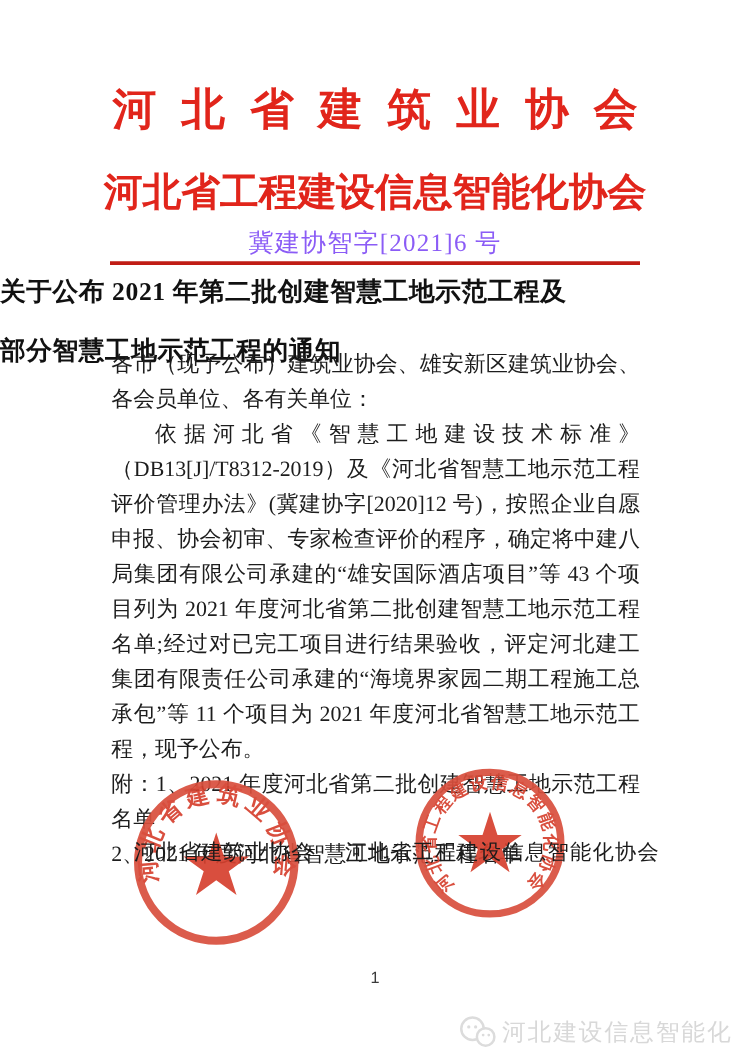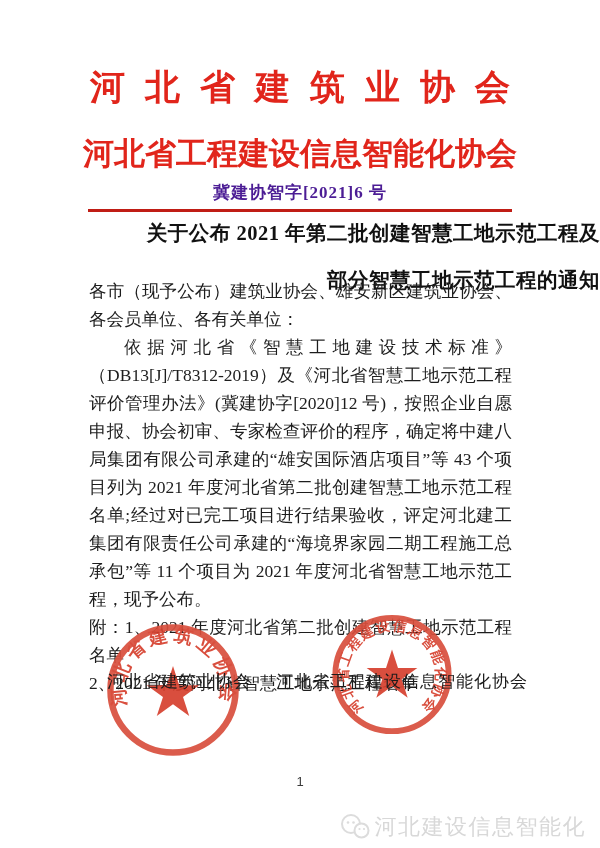--- a/index.html
+++ b/index.html
@@ -28,32 +28,31 @@
     position: absolute; top: 133px; left: 0; width: 100%;
     text-align: center;
     font-size: 31px; font-weight: 900;
     color: #e1251b;
     letter-spacing: 0px;
     white-space: nowrap;
   }
   .doc-number {
     position: absolute; top: 181px; left: 0; width: 100%;
     text-align: center;
-    font-size: 17px; color: #4c1d95;
+    font-size: 20px; color: #8b5cf6;
     letter-spacing: 1px;
-    font-weight: bold;
   }
   .red-rule {
     position: absolute; top: 209px; left: 88px;
     width: 424px; height: 3px;
     background: #c01d15;
   }
   .notice-title { 
     position: absolute; left: 0; width: 100%;
-    text-align: right;
+    text-align: left;
     font-size: 20.5px; font-weight: 700; color: #111;
     letter-spacing: 0.5px;
     white-space: nowrap;
   }
   .notice-title.l1 { top: 219px; }
   .notice-title.l2 { top: 238px; margin-top: 28px; }
   .body-block {
     position: absolute; top: 277px; left: 89px;
     width: 423px;
     font-size: 17.5px; line-height: 28px;
@@ -82,21 +81,21 @@
   .page-num {
     position: absolute; top: 774px; left: 0; width: 100%;
     text-align: center;
     font-size: 13px; color: #3a3a3a;
     font-family: "Liberation Sans", "DejaVu Sans", sans-serif;
   }
   .watermark {
     position: absolute; top: 812px; right: 14px; z-index: 3;
     display: flex; align-items: center; gap: 4px;
     color: #d8d8d8;
-    font-size: 22px; letter-spacing: 1.5px;
+    font-size: 19px; letter-spacing: 1.5px;
     font-family: "Liberation Sans", "DejaVu Sans", sans-serif;
     white-space: nowrap;
   }
   .watermark svg { display: block; }
   .seal text {
     font-family: "Liberation Serif", "DejaVu Serif", serif;
     font-weight: 700;
     fill: #d6402e;
   }
 </style>

